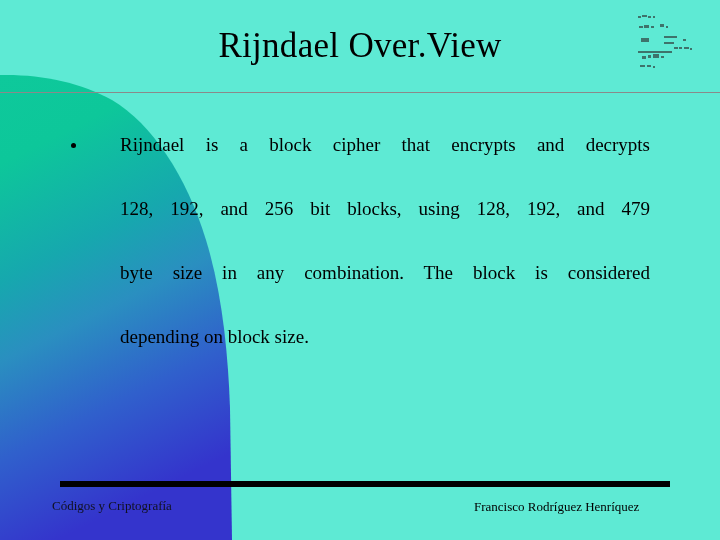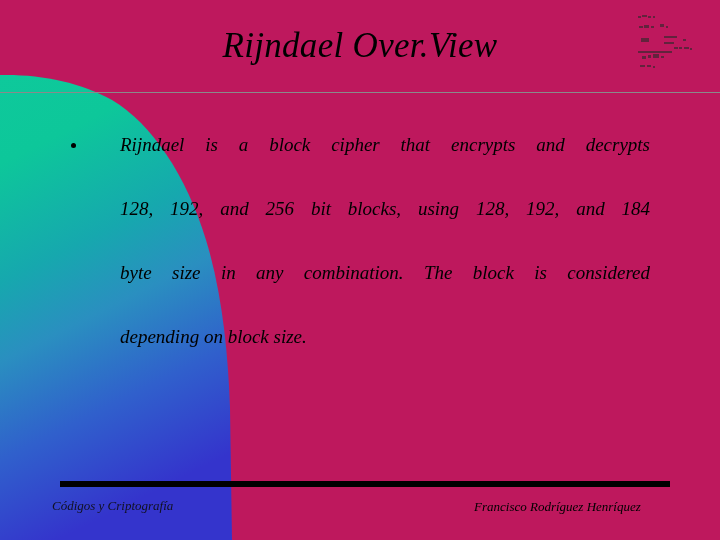--- a/index.html
+++ b/index.html
@@ -5,23 +5,22 @@
   html, body {
     margin: 0;
     padding: 0;
     background: #ffffff;
   }
   #slide {
     position: relative;
     width: 720px;
     height: 540px;
     overflow: hidden;
-    background: #be185d;
-    font-family: "Liberation Serif", "DejaVu Serif", serif;
-    font-style: italic;
+    background: #5eead4;
+    font-family: "Liberation Serif", "DejaVu Serif", serif;
   }
 
   
   #deco-shape {
     position: absolute;
     left: 0;
     top: 0;
     width: 300px;
     height: 540px;
     pointer-events: none;
@@ -198,21 +197,21 @@
   </svg>
 
   <div id="body-block">
 
     <div class="body-line">
       <span id="bullet-dot"></span>
       <span class="line-inner">Rijndael is a block cipher that encrypts and decrypts</span>
     </div>
 
     <div class="body-line">
-      <span class="line-inner">128, 192, and 256 bit blocks, using 128, 192, and 184</span>
+      <span class="line-inner">128, 192, and 256 bit blocks, using 128, 192, and 479</span>
     </div>
 
     <div class="body-line">
       <span class="line-inner">byte size in any combination. The block is considered</span>
     </div>
 
 
     <div class="body-line nojust">
       <span class="line-inner">depending on block size.</span>
     </div>

